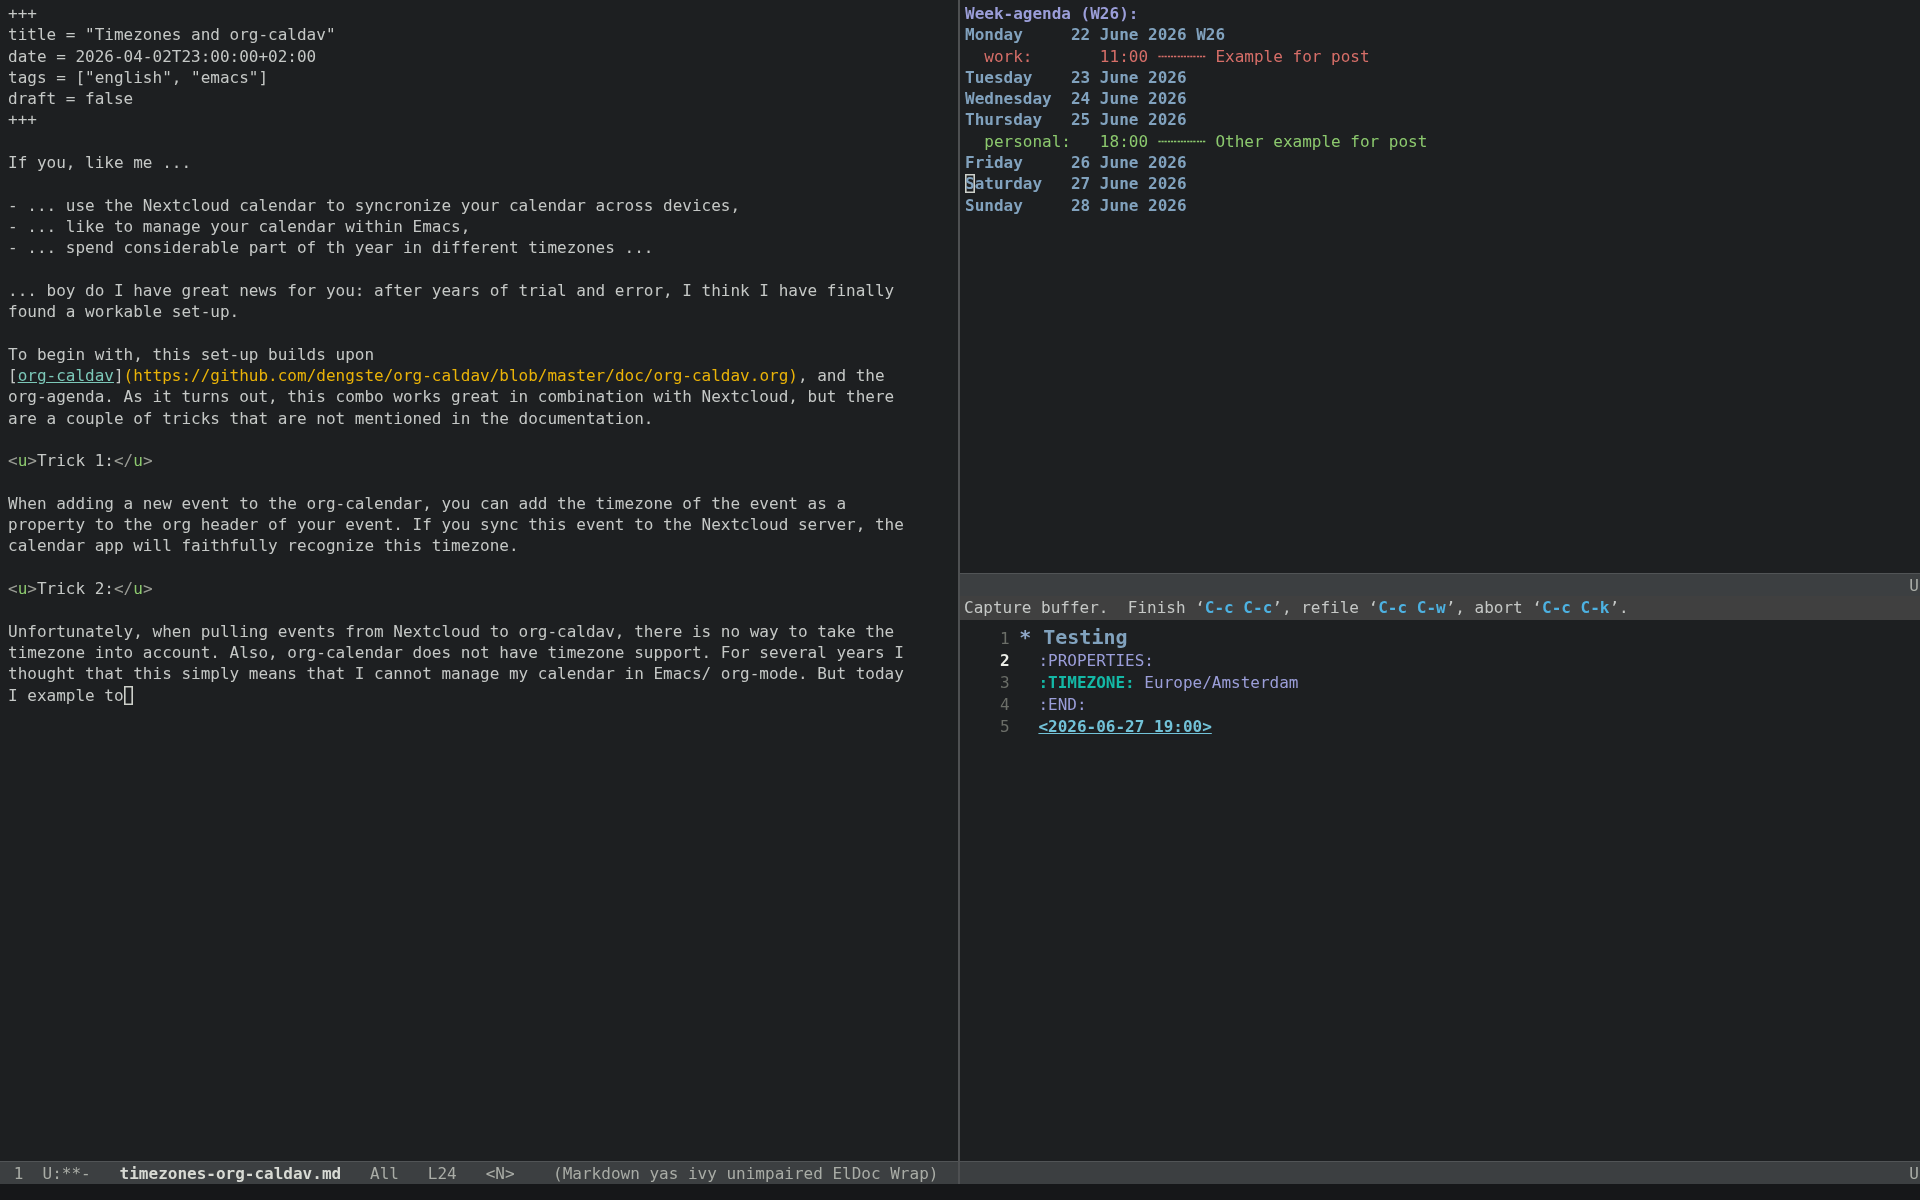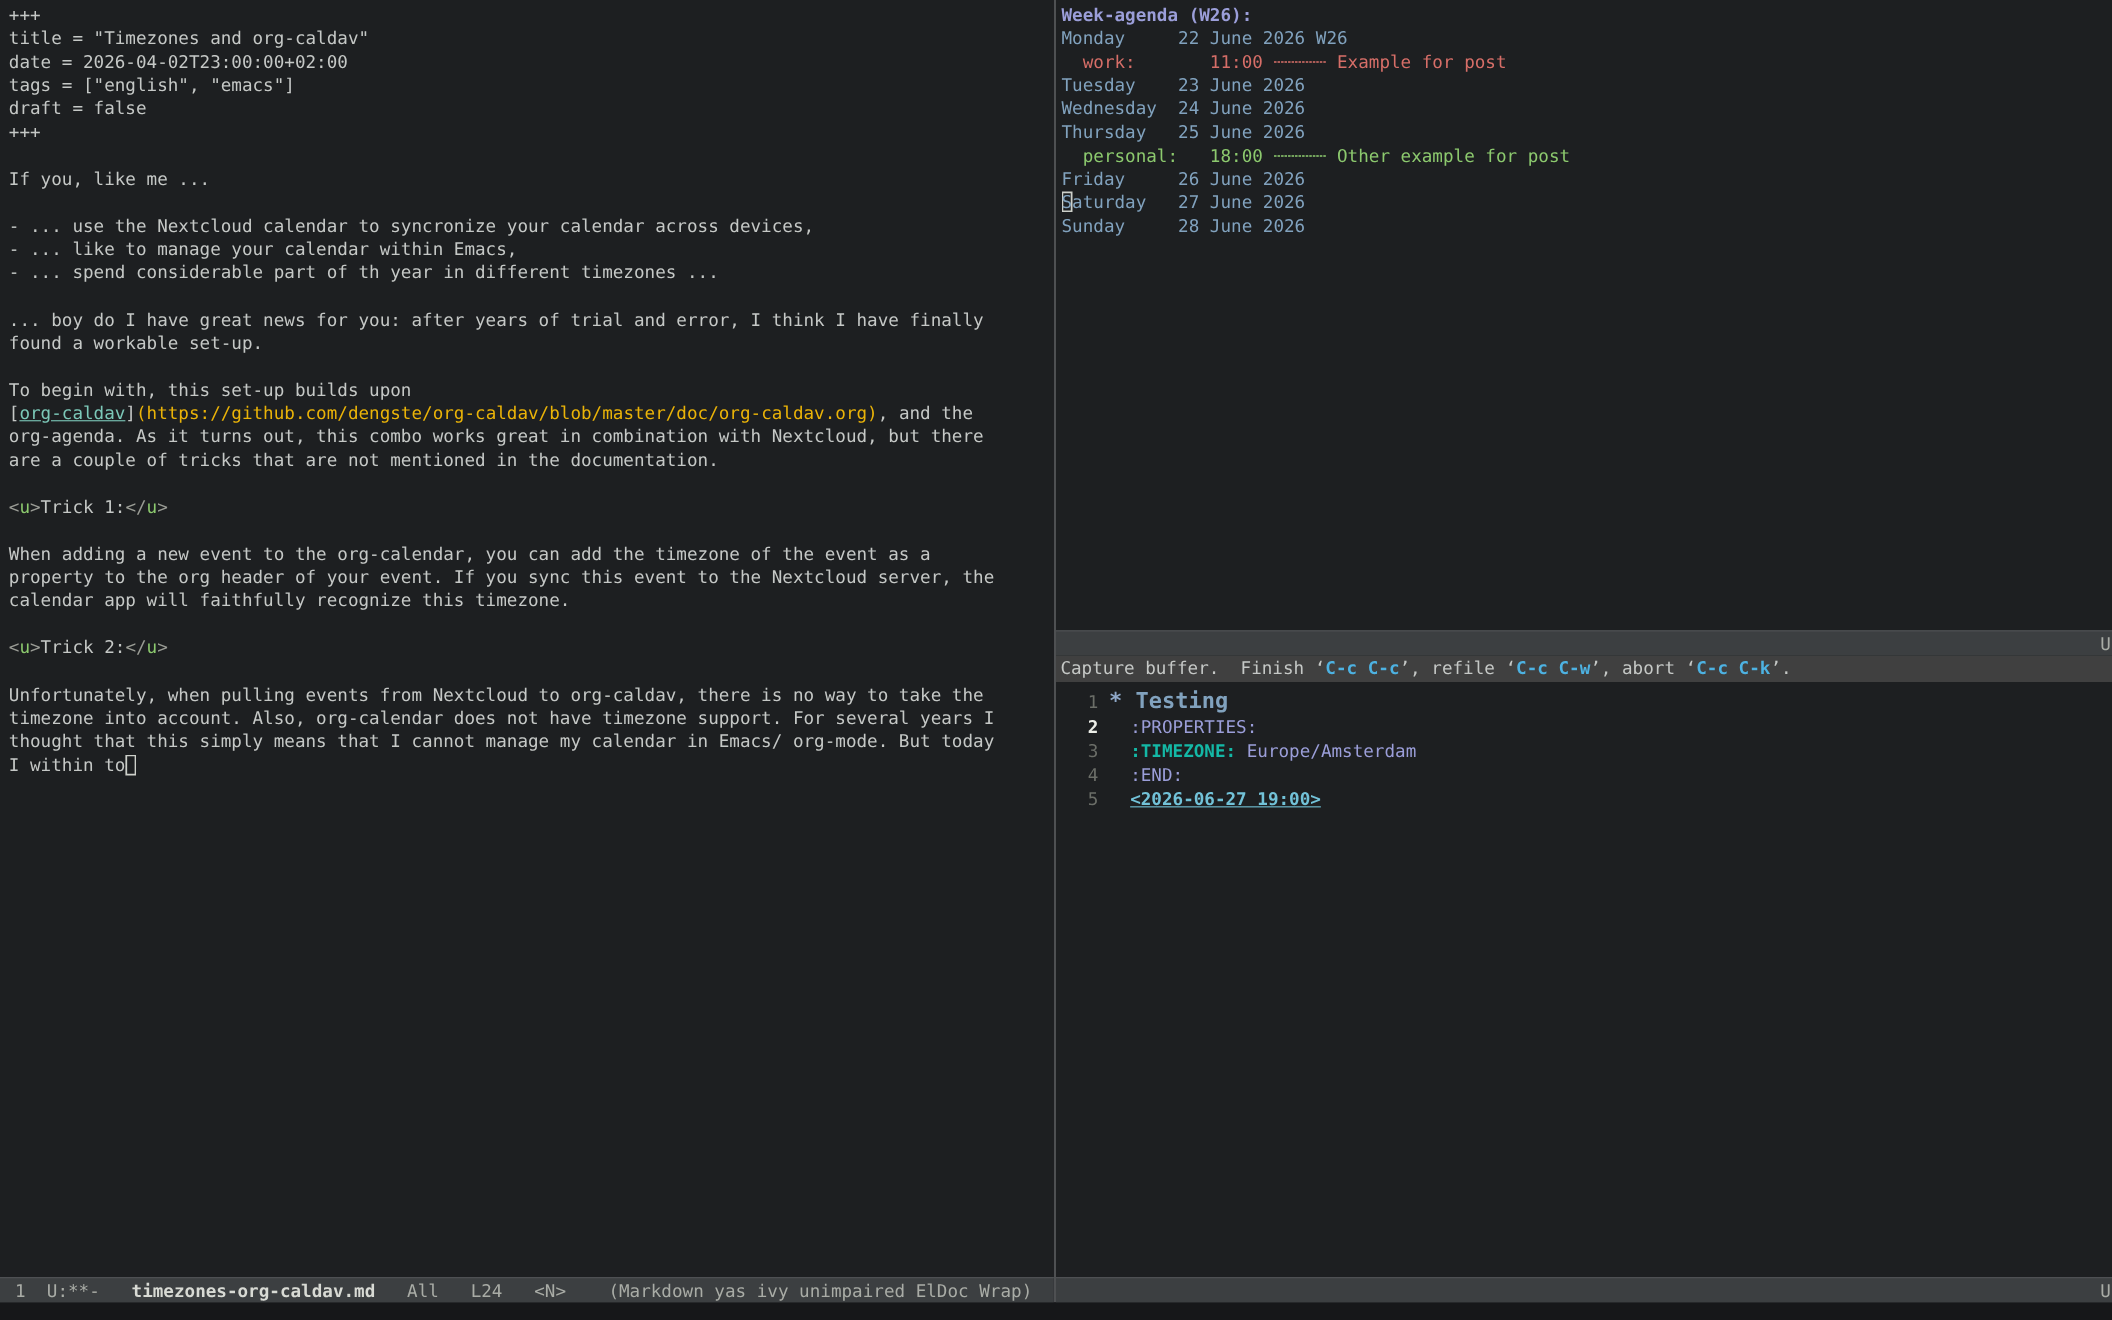--- a/index.html
+++ b/index.html
@@ -6,24 +6,24 @@
   body{font-family:"DejaVu Sans Mono",monospace;font-size:16px;color:#c5c8c6;}
   .frame{display:flex;flex-direction:column;width:1920px;height:1200px;}
   .main{display:flex;flex-direction:row;height:1184px;}
   .col-left{width:958px;border-right:2px solid #4e5052;display:flex;flex-direction:column;}
   .col-right{flex:1;display:flex;flex-direction:column;min-width:0;}
   .buffer{background:#1d1f21;overflow:hidden;}
   .buf-left{flex:1;padding:3px 0 0 8px;}
   .buf-agenda{height:570px;padding:3px 0 0 5px;}
   .buf-capture{flex:1;padding:4px 0 0 0;}
   .line{white-space:pre;line-height:21.3px;height:21.3px;}
-  .cap .line{line-height:22px;height:22px;}
+  .cap .line{line-height:22px;height:22px;margin-left:11px;}
   .cap .line.h{height:26px;line-height:26px;}
   .cap .line.h .seg{font-size:20px;font-weight:bold;}
-  .blue{color:#81a2be;font-weight:normal;}
+  .blue{color:#81a2be;font-weight:bold;}
   .violet{color:#9b9ed9;}
   .violetb{color:#9b9ed9;font-weight:bold;}
   .red{color:#d66e68;}
   .green{color:#8cc96e;}
   .dim{color:#9a9c95;}
   .link{color:#7cc8b8;text-decoration:underline;}
   .url{color:#eab308;}
   .tzkey{color:#14b8a6;font-weight:bold;}
   .ts{color:#72c2d8;font-weight:bold;text-decoration:underline;}
   .key{color:#4db2e2;font-weight:bold;}
@@ -72,21 +72,21 @@
           <div class="line"></div>
           <div class="line"><span class="seg">When adding a new event to the org-calendar, you can add the timezone of the event as a</span></div>
           <div class="line"><span class="seg">property to the org header of your event. If you sync this event to the Nextcloud server, the</span></div>
           <div class="line"><span class="seg">calendar app will faithfully recognize this timezone.</span></div>
           <div class="line"></div>
           <div class="line"><span class="seg dim">&lt;</span><span class="seg green">u</span><span class="seg dim">&gt;</span><span class="seg">Trick 2:</span><span class="seg dim">&lt;/</span><span class="seg green">u</span><span class="seg dim">&gt;</span></div>
           <div class="line"></div>
           <div class="line"><span class="seg">Unfortunately, when pulling events from Nextcloud to org-caldav, there is no way to take the</span></div>
           <div class="line"><span class="seg">timezone into account. Also, org-calendar does not have timezone support. For several years I</span></div>
           <div class="line"><span class="seg">thought that this simply means that I cannot manage my calendar in Emacs/ org-mode. But today</span></div>
-          <div class="line"><span class="seg">I within to</span><span class="seg cursor-hollow"> </span></div>
+          <div class="line"><span class="seg">I example to</span><span class="seg cursor-hollow"> </span></div>
         </div>
       <div class="modeline"><span class="seg"> 1  U:**-   </span><span class="seg mlname">timezones-org-caldav.md</span><span class="seg">   All   L24   &lt;N&gt;    (Markdown yas ivy unimpaired ElDoc Wrap)</span></div>
     </div>
 
     <div class="col-right">
       <div class="buffer buf-agenda">
           <div class="line"><span class="seg violetb">Week-agenda (W26):</span></div>
           <div class="line"><span class="seg blue">Monday     22 June 2026 W26</span></div>
           <div class="line"><span class="seg red">  work:       11:00 ┄┄┄┄┄ Example for post</span></div>
           <div class="line"><span class="seg blue">Tuesday    23 June 2026</span></div>

